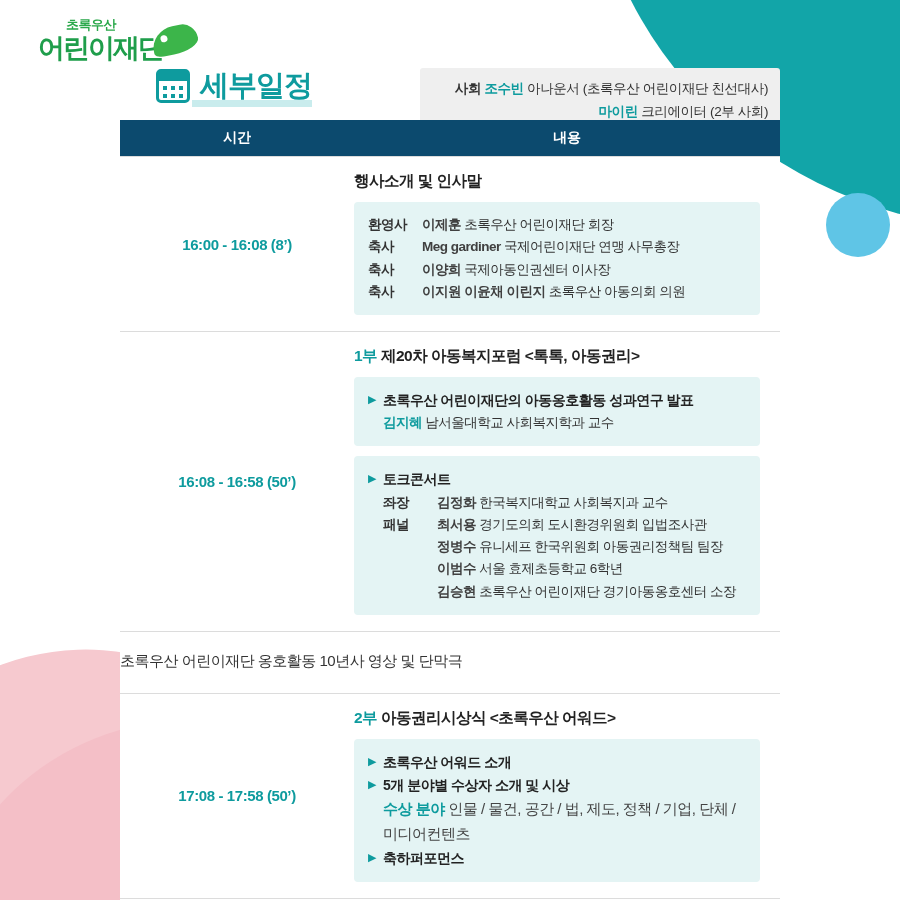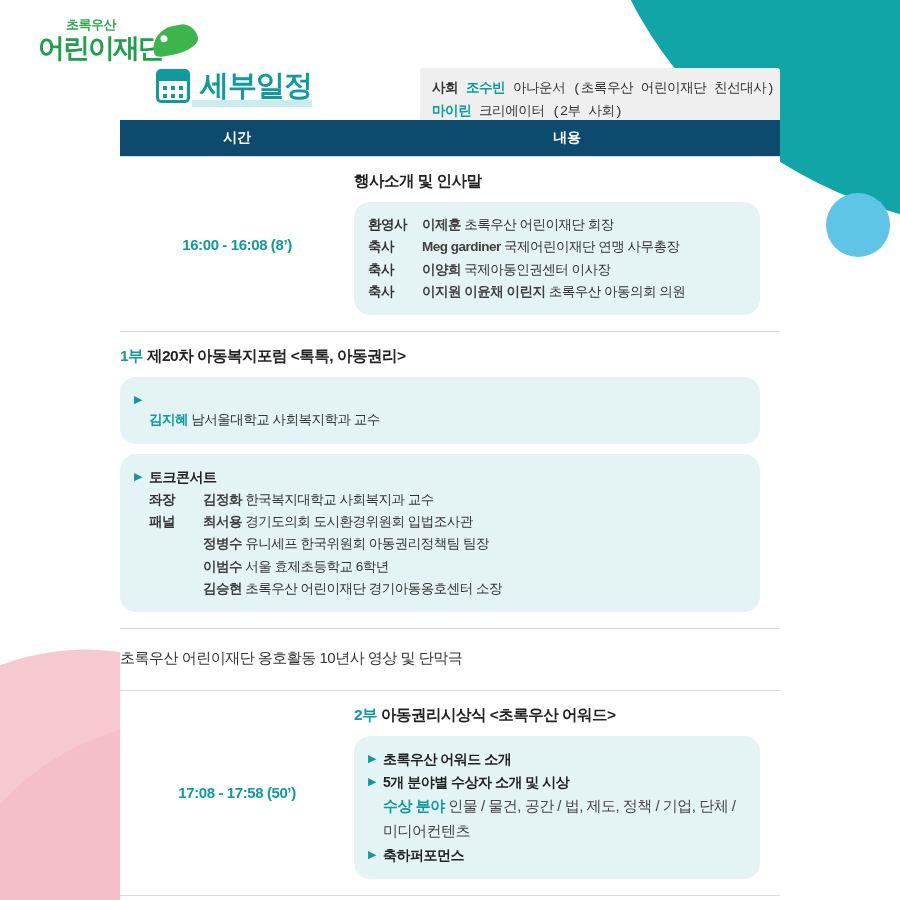--- a/index.html
+++ b/index.html
@@ -160,26 +160,25 @@
   
   .host-box {
     position: absolute;
     left: 420px;
     top: 68px;
     width: 360px;
     box-sizing: border-box;
     padding: 10px 12px;
     background: #efefef;
     border-radius: 3px;
-    text-align: left;
+    text-align: right;
     font-size: 13.5px;
     color: #333333;
     line-height: 1.7;
     letter-spacing: -0.4px;
-    font-family: Liberation Mono, monospace;
   }
   .host-line { white-space: nowrap; }
   .lbl { font-weight: bold; color: #333333; }
   .nm  { font-weight: bold; color: #0e9b9e; }
 
   
   .table {
     position: absolute;
     left: 120px;
     top: 120px;
@@ -234,21 +233,21 @@
   }
   .plain-line {
     font-size: 15px;
     color: #333333;
     letter-spacing: -0.5px;
     padding: 6px 0;
   }
 
   .panel {
     background: #e4f4f4;
-    border-radius: 16px;
+    border-radius: 4px;
     padding: 12px 14px;
     font-size: 13.5px;
     letter-spacing: -0.5px;
     color: #333333;
     line-height: 1.65;
   }
   .panel + .panel { margin-top: 10px; }
 
   .pr { display: flex; gap: 8px; }
   .pr-label {
@@ -359,29 +358,31 @@
           <span class="pr-body">
             <span class="pr-name">이지원 이윤채 이린지</span>
             <span>초록우산 아동의회 의원</span>
           </span>
         </div>
       </div>
     </div>
   </div>
 
   <div class="row">
+    <div class="cell-time">16:08 - 16:58 (50’)</div>
     <div class="cell-desc">
       <div class="desc-head">
         <span class="part">1부</span>
         <span>제20차 아동복지포럼 &lt;톡톡, 아동권리&gt;</span>
       </div>
 
       <div class="panel">
         <div class="bullet-row">
           <span class="bullet">▶</span>
+          <span class="b-title">초록우산 어린이재단의 아동옹호활동 성과연구 발표</span>
         </div>
         <div class="sub-line">
           <span class="pr-name">김지혜</span>
           <span>남서울대학교 사회복지학과 교수</span>
         </div>
       </div>
 
       <div class="panel">
         <div class="bullet-row">
           <span class="bullet">▶</span>

